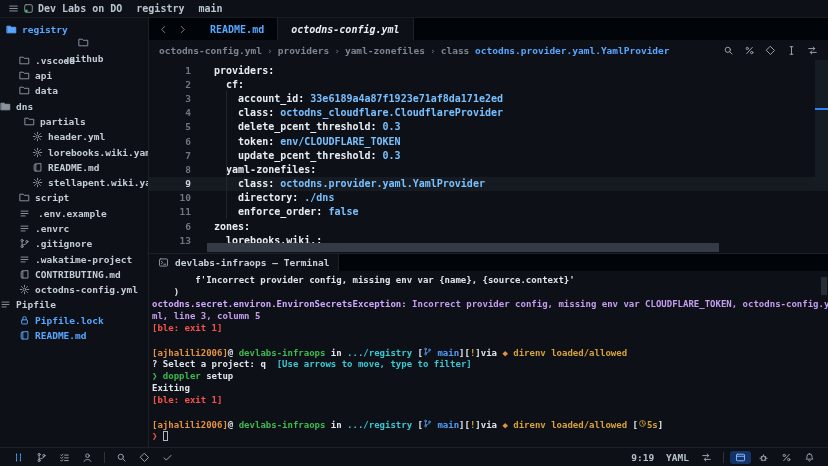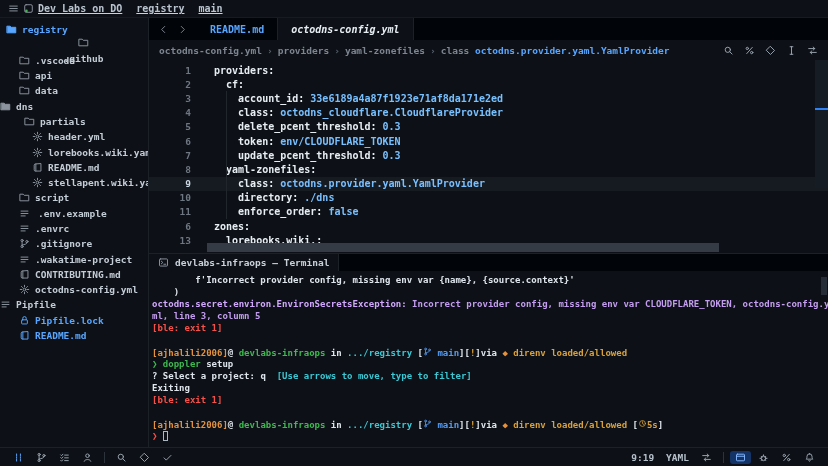--- a/index.html
+++ b/index.html
@@ -3,21 +3,21 @@
 <meta charset="utf-8">
 <style>
   html,body{margin:0;padding:0;background:#000;}
   *{box-sizing:border-box;}
   .app{width:828px;height:466px;position:relative;background:#0d1117;overflow:hidden;
        font-family:"DejaVu Sans Mono",monospace;font-weight:bold;color:#c9d1d9;}
   .icn{display:inline-flex;align-items:center;justify-content:center;}
   .icn svg{width:11px;height:11px;stroke:currentColor;fill:none;stroke-width:1.4;stroke-linecap:round;stroke-linejoin:round;}
 
   
-  .titlebar{height:18px;display:flex;align-items:center;padding-left:8px;gap:4px;background:#0d1117;border-bottom:1px solid #161b22;text-decoration:underline;}
+  .titlebar{height:18px;display:flex;align-items:center;padding-left:8px;gap:4px;background:#0d1117;border-bottom:1px solid #161b22;}
   .titlebar .icn{color:#8b949e;}
   .title-segs{display:flex;gap:14px;}
   .title-seg{font-size:10px;color:#bac4cf;}
   .logo-wrap{position:relative;}
 
   
   .main{display:flex;height:429px;}
   .sidebar{width:149px;flex:none;border-right:1px solid #1b2127;padding-top:4px;overflow:hidden;}
   .srow{height:15.3px;display:flex;align-items:center;gap:5px;font-size:9.5px;color:#c4cdd6;white-space:nowrap;}
   .srow .icn{color:#8b949e;flex:none;}
@@ -390,22 +390,22 @@
           <div class="tline"><span class="tk-purpleb">octodns.secret.environ.EnvironSecretsException:</span><span class="tk-purple"> Incorrect provider config, missing env var CLOUDFLARE_TOKEN, octodns-config.y</span></div>
           <div class="tline"><span class="tk-purple">ml, line 3, column 5</span></div>
           <div class="tline"><span class="tk-red">[ble: exit 1]</span></div>
           <div class="tline"></div>
           <div class="tline"><span class="tk-orange">[ajhalili2006]</span><span class="tk-fg">@ </span><span class="tk-green">devlabs-infraops</span><span class="tk-fg"> in </span><span class="tk-cyan">.../registry</span><span class="tk-fg"> [</span><span class="icn term-icn tk-blue"><svg viewBox="0 0 16 16">
                 <circle cx="4.5" cy="3.6" r="1.6"></circle>
                 <circle cx="4.5" cy="12.4" r="1.6"></circle>
                 <circle cx="11.5" cy="5.2" r="1.6"></circle>
                 <path d="M4.5 5.2v5.6M11.5 6.8c0 2.6-3.5 2.4-7 3.4"></path>
               </svg></span><span class="tk-blue"> main</span><span class="tk-fg">][</span><span class="tk-yellow">!</span><span class="tk-fg">]via </span><span class="tk-orange">◆ </span><span class="tk-yellow">direnv loaded/allowed</span></div>
+          <div class="tline"><span class="tk-fg">? </span><span class="tk-fg">Select a project: </span><span class="tk-fg">q</span><span class="tk-cyan">  [Use arrows to move, type to filter]</span></div>
           <div class="tline"><span class="tk-green">❯ </span><span class="tk-green">doppler</span><span class="tk-fg"> setup</span></div>
-          <div class="tline"><span class="tk-fg">? </span><span class="tk-fg">Select a project: </span><span class="tk-fg">q</span><span class="tk-cyan">  [Use arrows to move, type to filter]</span></div>
           <div class="tline"><span class="tk-fg">Exiting</span></div>
           <div class="tline"><span class="tk-red">[ble: exit 1]</span></div>
           <div class="tline"></div>
           <div class="tline"><span class="tk-orange">[ajhalili2006]</span><span class="tk-fg">@ </span><span class="tk-green">devlabs-infraops</span><span class="tk-fg"> in </span><span class="tk-cyan">.../registry</span><span class="tk-fg"> [</span><span class="icn term-icn tk-blue"><svg viewBox="0 0 16 16">
                 <circle cx="4.5" cy="3.6" r="1.6"></circle>
                 <circle cx="4.5" cy="12.4" r="1.6"></circle>
                 <circle cx="11.5" cy="5.2" r="1.6"></circle>
                 <path d="M4.5 5.2v5.6M11.5 6.8c0 2.6-3.5 2.4-7 3.4"></path>
               </svg></span><span class="tk-blue"> main</span><span class="tk-fg">][</span><span class="tk-yellow">!</span><span class="tk-fg">]via </span><span class="tk-orange">◆ </span><span class="tk-yellow">direnv loaded/allowed</span><span class="tk-fg"> [</span><span class="icn term-icn tk-yellow"><svg viewBox="0 0 16 16">
                 <circle cx="8" cy="8" r="5.2"></circle>

